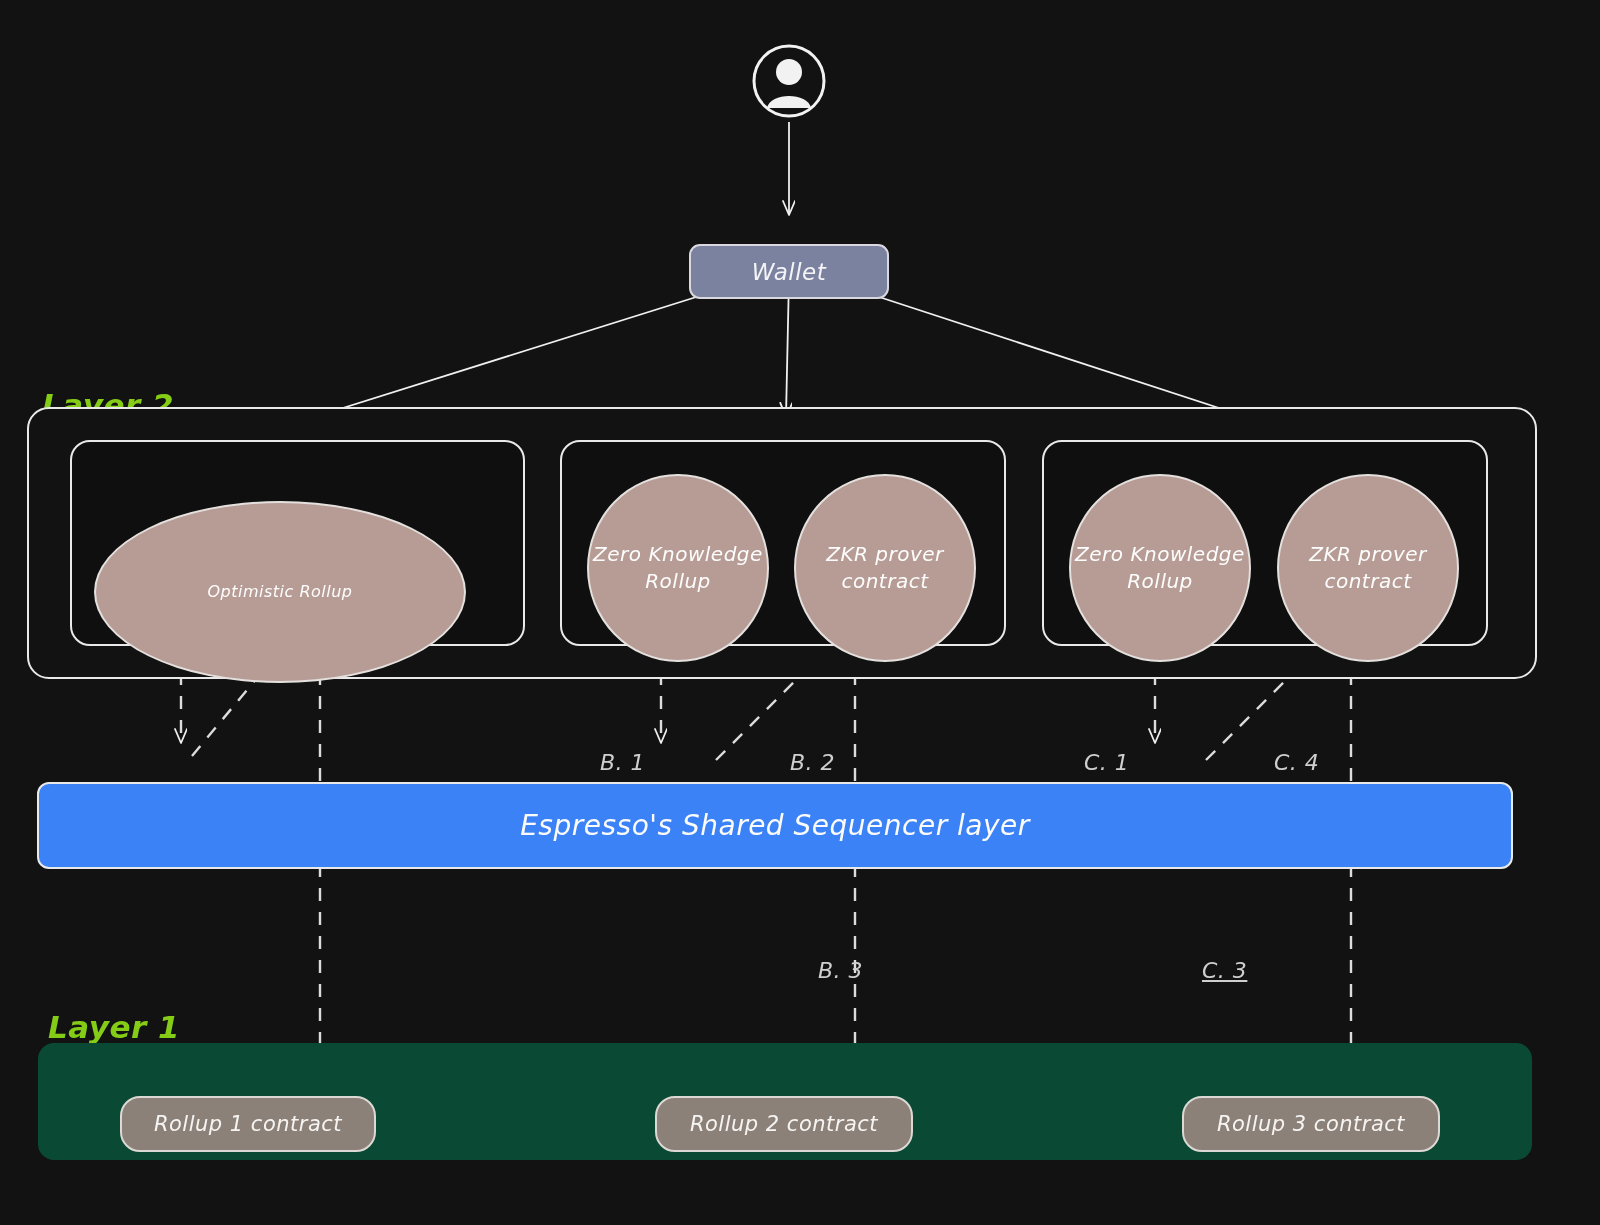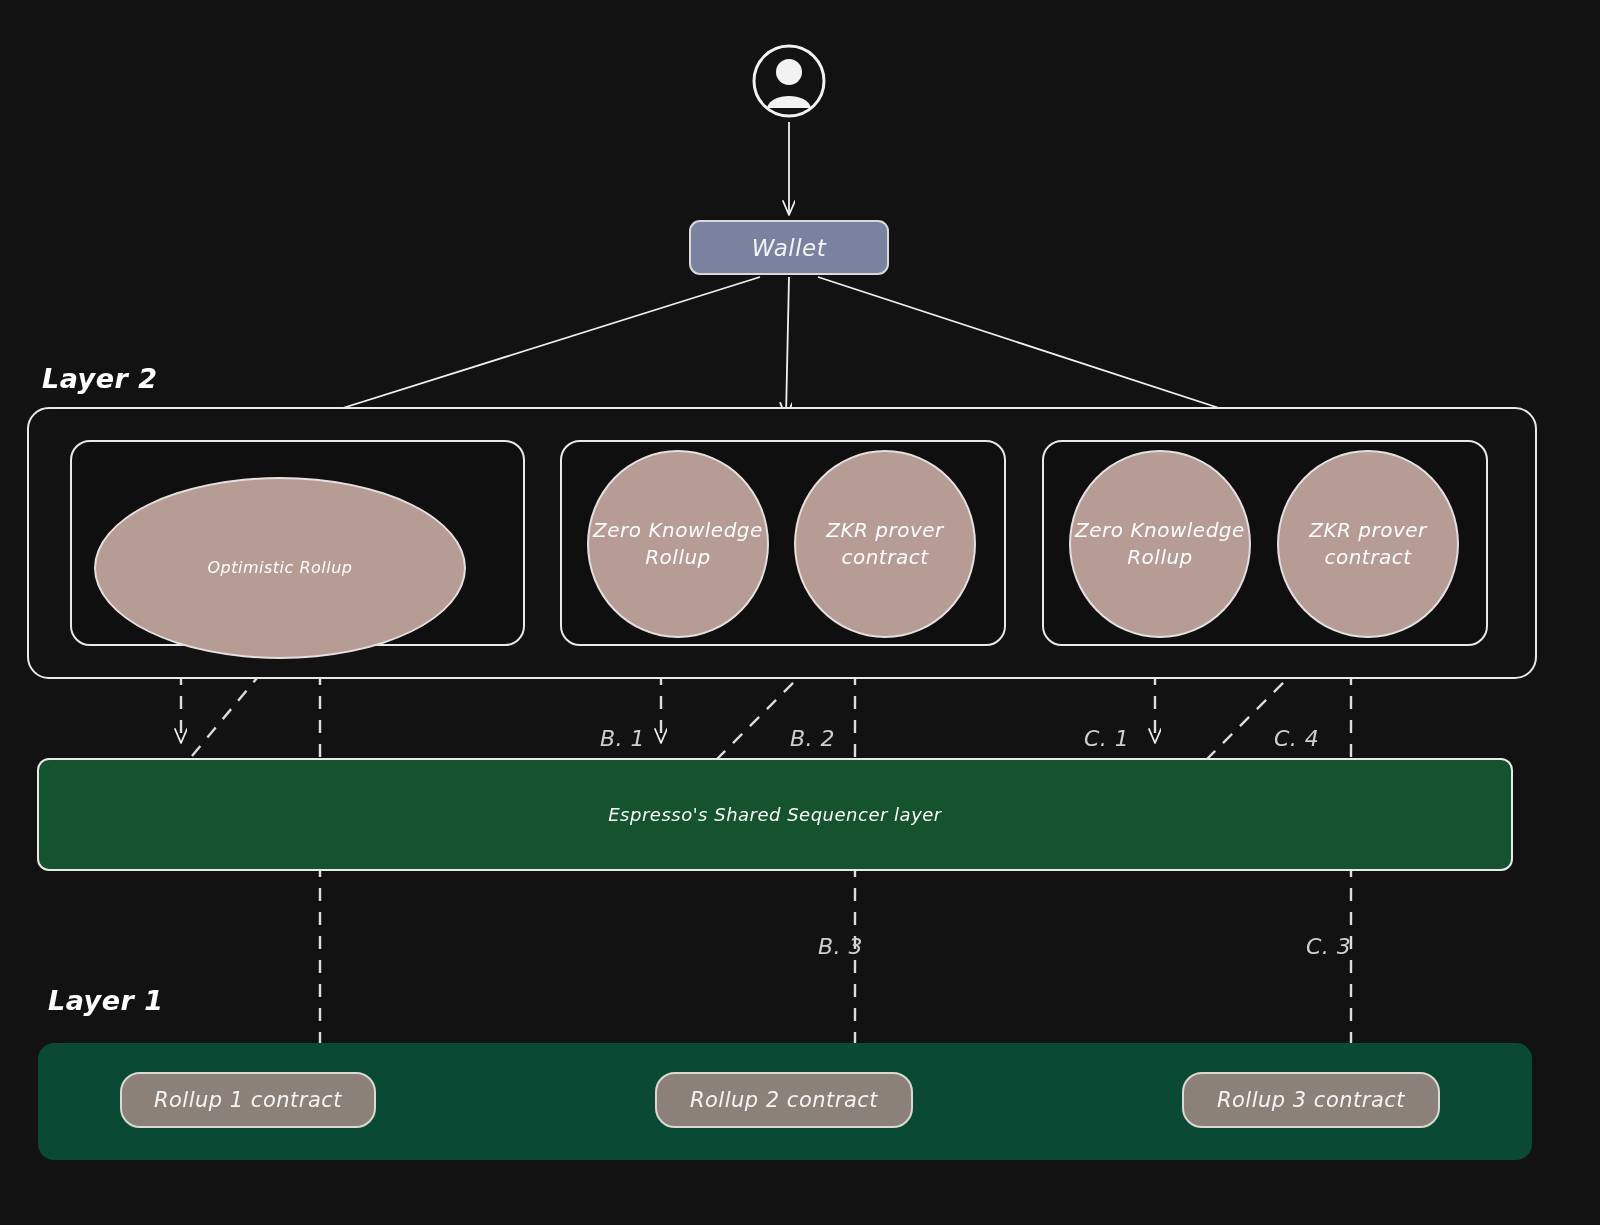--- a/index.html
+++ b/index.html
@@ -21,26 +21,27 @@
     position: absolute;
     left: 0; top: 0;
     width: 1600px;
     height: 1225px;
     pointer-events: none;
   }
   .hand {
     font-family: "DejaVu Sans", sans-serif;
     font-style: italic;
     letter-spacing: 0.5px;
+    margin-top: 24px;
   }
   
   .layer-label {
     position: absolute;
-    color: #ffffff;
-    font-size: 27px;
+    color: #84cc16;
+    font-size: 31px;
     font-weight: 600;
     white-space: nowrap;
   }
   #layer2-label { left: 42px; top: 363px; }
   #layer1-label { left: 48px; top: 985px; }
 
   
   #layer2-outer {
     position: absolute;
     left: 27px; top: 407px;
@@ -105,30 +106,30 @@
   #user-icon {
     position: absolute;
     left: 750px; top: 42px;
     width: 78px; height: 78px;
   }
 
   
   #espresso {
     position: absolute;
     left: 37px; top: 758px;
-    width: 1476px; height: 113px;
-    background: #14532d;
+    width: 1476px; height: 87px;
+    background: #3b82f6;
     border: 2px solid #e9e9e9;
     border-radius: 12px;
     box-sizing: border-box;
     display: flex;
     align-items: center;
     justify-content: center;
     color: #fbfbfb;
-    font-size: 18px;
+    font-size: 28px;
   }
 
   
   #layer1-band {
     position: absolute;
     left: 38px; top: 1043px;
     width: 1494px; height: 117px;
     background: #0a4a34;
     border-radius: 16px;
     box-sizing: border-box;
@@ -155,21 +156,21 @@
     position: absolute;
     color: #cfcfcf;
     font-size: 22px;
     white-space: nowrap;
   }
   #lbl-b1 { left: 600px; top: 726px; }
   #lbl-b2 { left: 790px; top: 726px; }
   #lbl-c1 { left: 1084px; top: 726px; }
   #lbl-c2 { left: 1274px; top: 726px; }
   #lbl-b3 { left: 818px; top: 934px; }
-  #lbl-c3 { left: 1306px; top: 934px; }
+  #lbl-c3 { left: 1202px; top: 934px; text-decoration: underline; }
 </style>
 </head>
 <body>
 
 <div id="stage">
 
   <svg id="wires" viewBox="0 0 1600 1225" xmlns="http://www.w3.org/2000/svg">
     <defs>
       <marker id="ah" markerWidth="18" markerHeight="18" refX="14" refY="6" orient="auto" markerUnits="userSpaceOnUse">
         <path d="M1,0 L15,6 L1,12" fill="none" stroke="#f0f0f0" stroke-width="1.8" stroke-linecap="round" stroke-linejoin="round"></path>

